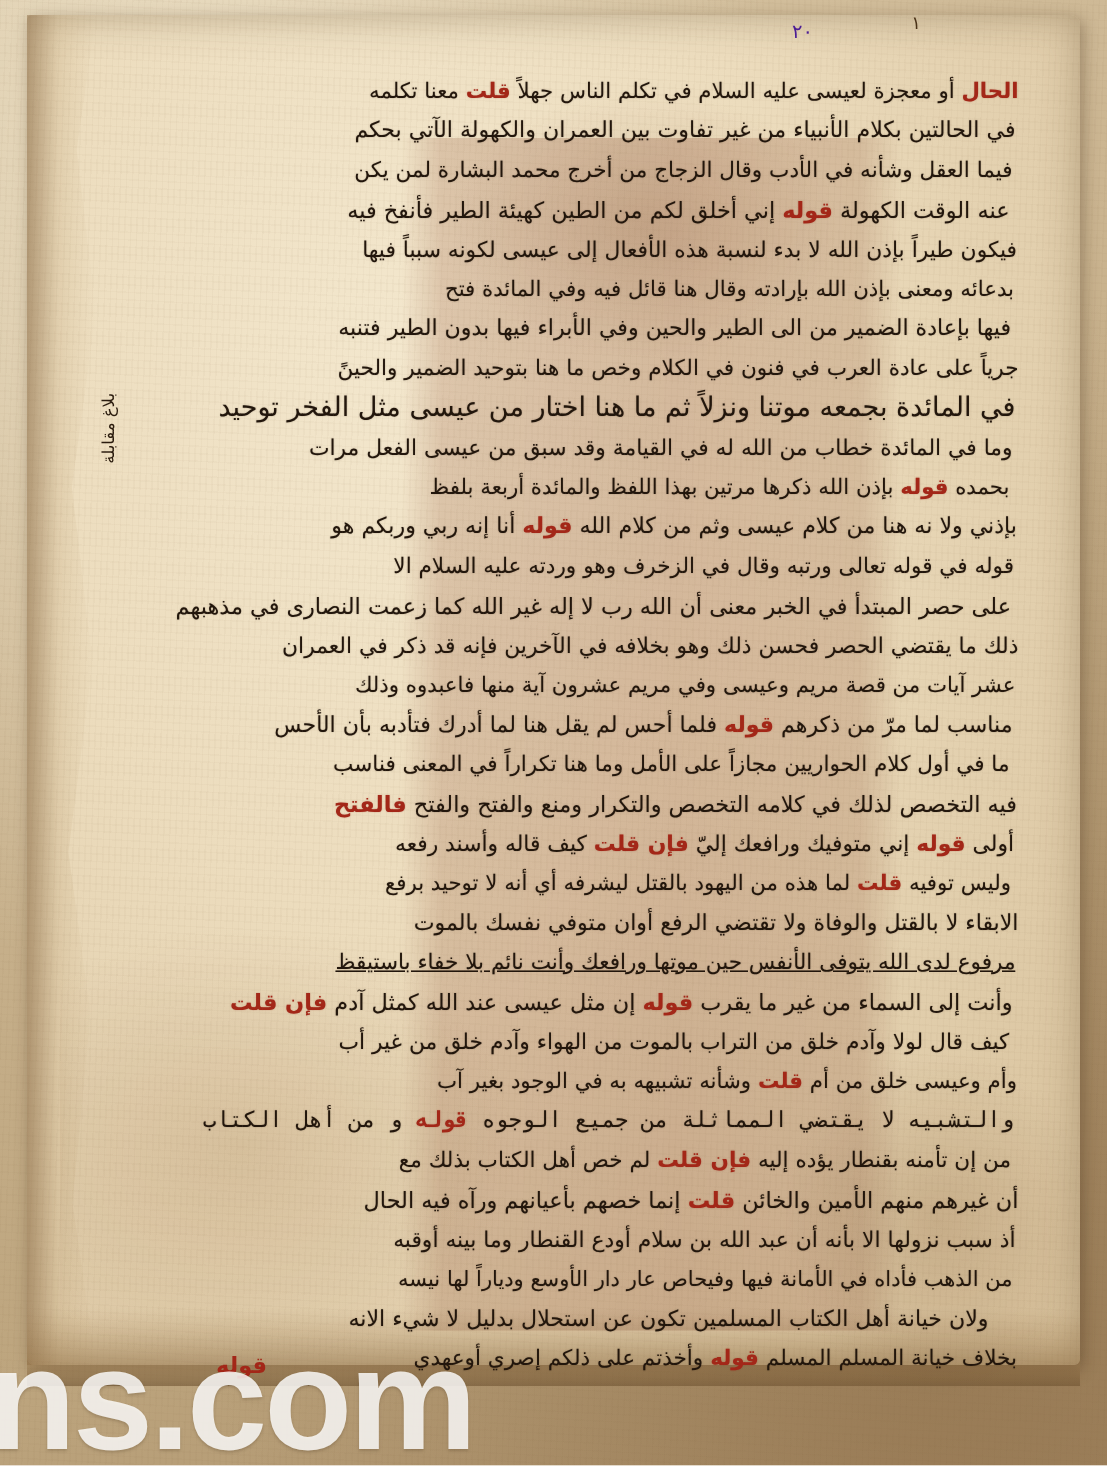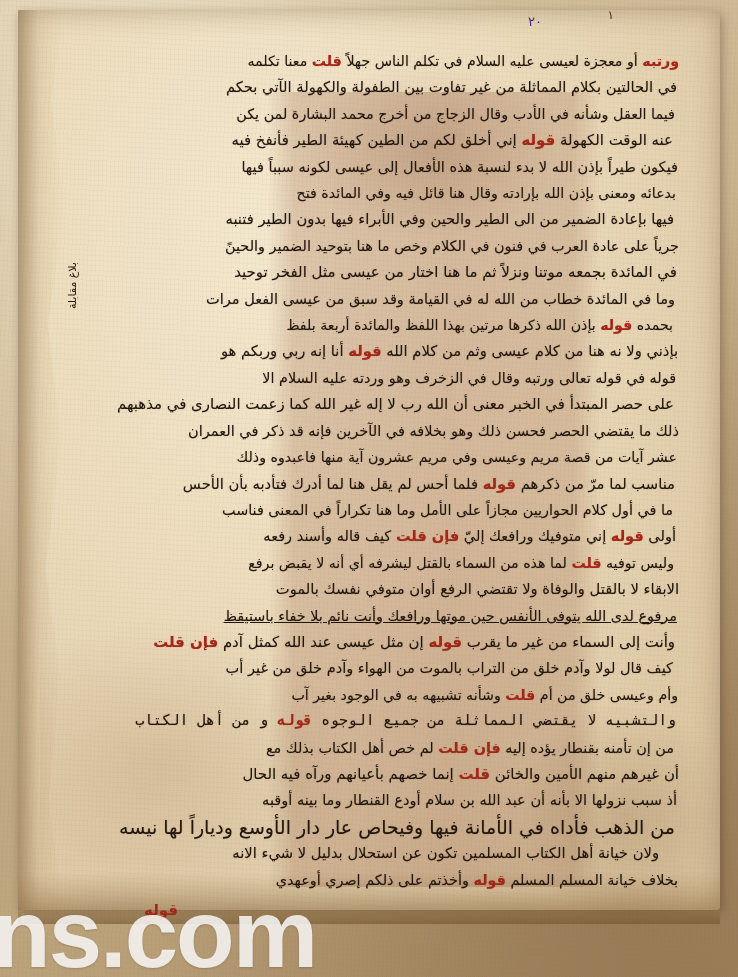--- a/index.html
+++ b/index.html
@@ -208,50 +208,51 @@
   <div class="stain-soft-2"></div>
   <div class="stain-soft-3"></div>
   <div class="fiber-noise"></div>
 
   <div class="folio-number">٢٠</div>
   <div class="folio-tick">١</div>
 
   <div class="marginal-note">بلاغ مقابلة</div>
 
   <div id="text-block">
-      <div class="ms-line" style="margin-right: -3px; font-size: 14.2px;"><span class="rubric">ورتبه</span><span> أو معجزة لعيسى عليه السلام في تكلم الناس جهلاً </span><span class="rubric">قلت</span><span> معنا تكلمه</span></div>
-      <div class="ms-line" style="margin-right: -1px; font-size: 14.74px;"><span>في الحالتين بكلام المماثلة من غير تفاوت بين الطفولة والكهولة الآتي بحكم</span></div>
+      <div class="ms-line" style="margin-right: -3px; font-size: 14.2px;"><span class="rubric">الحال</span><span> أو معجزة لعيسى عليه السلام في تكلم الناس جهلاً </span><span class="rubric">قلت</span><span> معنا تكلمه</span></div>
+      <div class="ms-line" style="margin-right: -1px; font-size: 14.74px;"><span>في الحالتين بكلام الأنبياء من غير تفاوت بين العمران والكهولة الآتي بحكم</span></div>
       <div class="ms-line" style="margin-right: 1px; font-size: 14.38px;"><span>فيما العقل وشأنه في الأدب وقال الزجاج من أخرج محمد البشارة لمن يكن</span></div>
       <div class="ms-line" style="margin-right: 3px; font-size: 14.92px;"><span>عنه الوقت الكهولة </span><span class="rubric">قوله</span><span> إني أخلق لكم من الطين كهيئة الطير فأنفخ فيه</span></div>
       <div class="ms-line" style="margin-right: -2px; font-size: 14.56px;"><span>فيكون طيراً بإذن الله لا بدء لنسبة هذه الأفعال إلى عيسى لكونه سبباً فيها</span></div>
       <div class="ms-line" style="margin-right: 0px; font-size: 14.2px;"><span>بدعائه ومعنى بإذن الله بإرادته وقال هنا قائل فيه وفي المائدة فتح</span></div>
       <div class="ms-line" style="margin-right: 2px; font-size: 14.74px;"><span>فيها بإعادة الضمير من الى الطير والحين وفي الأبراء فيها بدون الطير فتنبه</span></div>
       <div class="ms-line" style="margin-right: -3px; font-size: 14.38px;"><span>جرياً على عادة العرب في فنون في الكلام وخص ما هنا بتوحيد الضمير والحينً</span></div>
-      <div class="ms-line" style="margin-right: -1px; font-size: 15px;"><span>في المائدة بجمعه موتنا ونزلاً ثم ما هنا اختار من عيسى مثل الفخر توحيد</span></div>
+      <div class="ms-line" style="margin-right: -1px; font-size: 18px;"><span>في المائدة بجمعه موتنا ونزلاً ثم ما هنا اختار من عيسى مثل الفخر توحيد</span></div>
       <div class="ms-line" style="margin-right: 1px; font-size: 14.56px;"><span>وما في المائدة خطاب من الله له في القيامة وقد سبق من عيسى الفعل مرات</span></div>
       <div class="ms-line" style="margin-right: 3px; font-size: 14.2px;"><span>بحمده </span><span class="rubric">قوله</span><span> بإذن الله ذكرها مرتين بهذا اللفظ والمائدة أربعة بلفظ</span></div>
       <div class="ms-line" style="margin-right: -2px; font-size: 14.74px;"><span>بإذني ولا نه هنا من كلام عيسى وثم من كلام الله </span><span class="rubric">قوله</span><span> أنا إنه ربي وربكم هو</span></div>
       <div class="ms-line" style="margin-right: 0px; font-size: 14.38px;"><span>قوله في قوله تعالى ورتبه وقال في الزخرف وهو وردته عليه السلام الا</span></div>
       <div class="ms-line" style="margin-right: 2px; font-size: 14.92px;"><span>على حصر المبتدأ في الخبر معنى أن الله رب لا إله غير الله كما زعمت النصارى في مذهبهم</span></div>
       <div class="ms-line" style="margin-right: -3px; font-size: 14.56px;"><span>ذلك ما يقتضي الحصر فحسن ذلك وهو بخلافه في الآخرين فإنه قد ذكر في العمران</span></div>
       <div class="ms-line" style="margin-right: -1px; font-size: 14.2px;"><span>عشر آيات من قصة مريم وعيسى وفي مريم عشرون آية منها فاعبدوه وذلك</span></div>
       <div class="ms-line" style="margin-right: 1px; font-size: 14.74px;"><span>مناسب لما مرّ من ذكرهم </span><span class="rubric">قوله</span><span> فلما أحس لم يقل هنا لما أدرك فتأدبه بأن الأحس</span></div>
       <div class="ms-line" style="margin-right: 3px; font-size: 14.38px;"><span>ما في أول كلام الحواريين مجازاً على الأمل وما هنا تكراراً في المعنى فناسب</span></div>
+      <div class="ms-line" style="margin-right: -2px; font-size: 14.92px;"><span>فيه التخصص لذلك في كلامه التخصص والتكرار ومنع والفتح والفتح </span><span class="rubric">فالفتح</span></div>
       <div class="ms-line" style="margin-right: 0px; font-size: 14.56px;"><span>أولى </span><span class="rubric">قوله</span><span> إني متوفيك ورافعك إليّ </span><span class="rubric">فإن قلت</span><span> كيف قاله وأسند رفعه</span></div>
-      <div class="ms-line" style="margin-right: 2px; font-size: 14.2px;"><span>وليس توفيه </span><span class="rubric">قلت</span><span> لما هذه من السماء بالقتل ليشرفه أي أنه لا يقبض برفع</span></div>
+      <div class="ms-line" style="margin-right: 2px; font-size: 14.2px;"><span>وليس توفيه </span><span class="rubric">قلت</span><span> لما هذه من اليهود بالقتل ليشرفه أي أنه لا توحيد برفع</span></div>
       <div class="ms-line" style="margin-right: -3px; font-size: 14.74px;"><span>الابقاء لا بالقتل والوفاة ولا تقتضي الرفع أوان متوفي نفسك بالموت</span></div>
       <div class="ms-line" style="margin-right: -1px; font-size: 14.38px; text-decoration: underline;"><span>مرفوع لدى الله يتوفى الأنفس حين موتها ورافعك وأنت نائم بلا خفاء باستيقظ</span></div>
       <div class="ms-line" style="margin-right: 1px; font-size: 14.92px;"><span>وأنت إلى السماء من غير ما يقرب </span><span class="rubric">قوله</span><span> إن مثل عيسى عند الله كمثل آدم </span><span class="rubric">فإن قلت</span></div>
       <div class="ms-line" style="margin-right: 3px; font-size: 14.56px;"><span>كيف قال لولا وآدم خلق من التراب بالموت من الهواء وآدم خلق من غير أب</span></div>
       <div class="ms-line" style="margin-right: -2px; font-size: 14.2px;"><span>وأم وعيسى خلق من أم </span><span class="rubric">قلت</span><span> وشأنه تشبيهه به في الوجود بغير آب</span></div>
       <div class="ms-line" style="margin-right: 0px; font-size: 14.74px; font-family: Liberation Mono, monospace;"><span>والتشبيه لا يقتضي المماثلة من جميع الوجوه </span><span class="rubric">قوله</span><span> و من أهل الكتاب</span></div>
       <div class="ms-line" style="margin-right: 2px; font-size: 14.38px;"><span>من إن تأمنه بقنطار يؤده إليه </span><span class="rubric">فإن قلت</span><span> لم خص أهل الكتاب بذلك مع</span></div>
       <div class="ms-line" style="margin-right: -3px; font-size: 14.92px;"><span>أن غيرهم منهم الأمين والخائن </span><span class="rubric">قلت</span><span> إنما خصهم بأعيانهم ورآه فيه الحال</span></div>
       <div class="ms-line" style="margin-right: -1px; font-size: 14.56px;"><span>أذ سبب نزولها الا بأنه أن عبد الله بن سلام أودع القنطار وما بينه أوقبه</span></div>
-      <div class="ms-line" style="margin-right: 1px; font-size: 19px;"><span>من الذهب فأداه في الأمانة فيها وفيحاص عار دار الأوسع ودياراً لها نيسه</span></div>
+      <div class="ms-line" style="margin-right: 1px; font-size: 14px;"><span>من الذهب فأداه في الأمانة فيها وفيحاص عار دار الأوسع ودياراً لها نيسه</span></div>
       <div class="ms-line" style="margin-right: 17px; font-size: 14.74px;"><span>ولان خيانة أهل الكتاب المسلمين تكون عن استحلال بدليل لا شيء الانه</span></div>
       <div class="ms-line" style="margin-right: -2px; font-size: 14.38px;"><span>بخلاف خيانة المسلم المسلم </span><span class="rubric">قوله</span><span> وأخذتم على ذلكم إصري أوعهدي</span></div>
     </div>
 
   <div class="catchword">قوله</div>
 
   <div class="watermark-band"></div>
   <div class="watermark">ns.com</div>
 </div>
 

